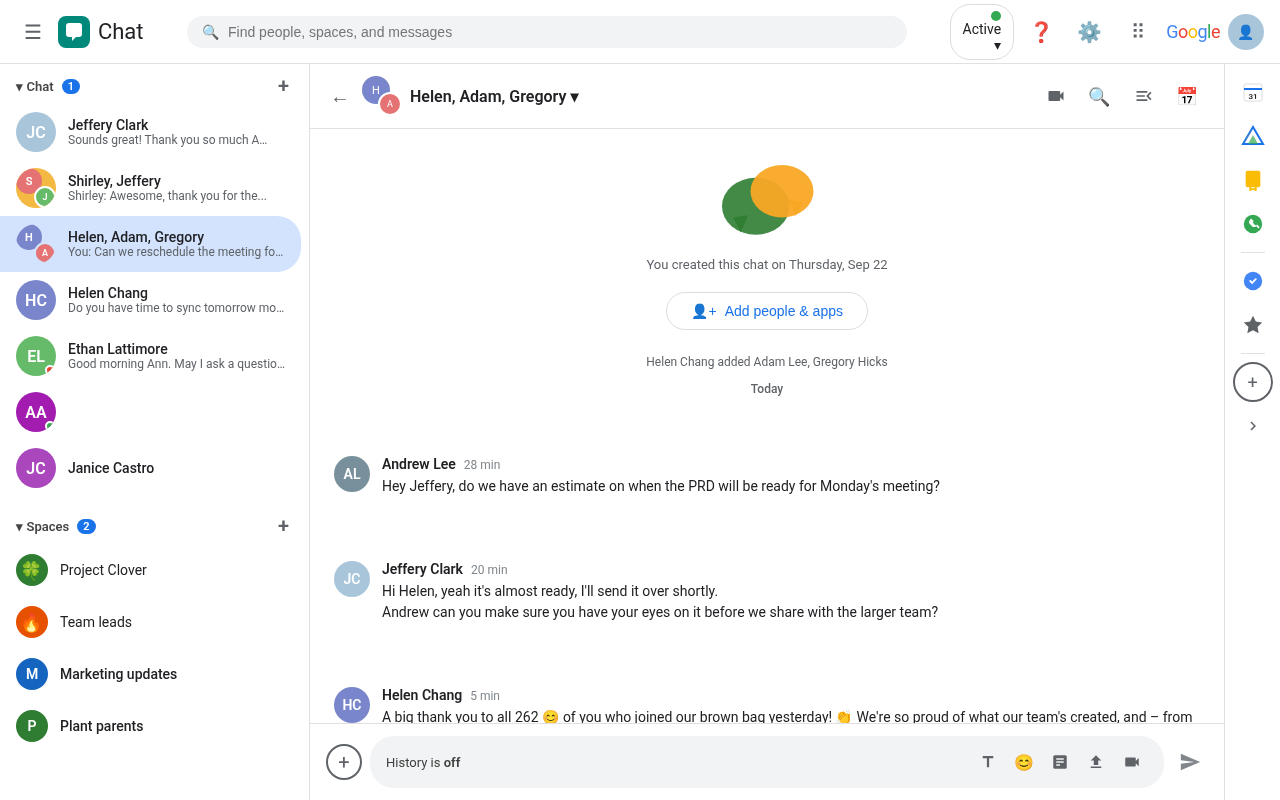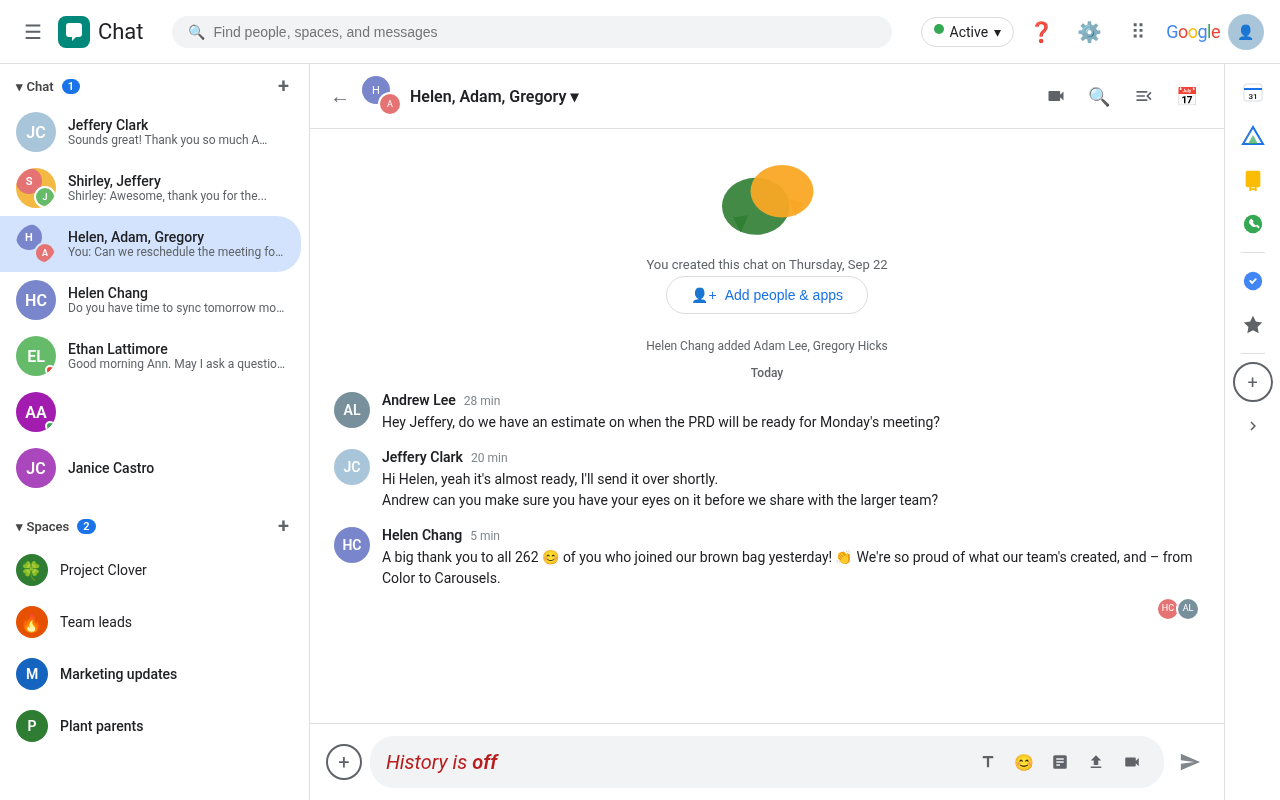--- a/index.html
+++ b/index.html
@@ -219,21 +219,21 @@
       margin-bottom: 24px;
     }
     .chat-logo {
       width: 120px;
       height: 100px;
       margin-bottom: 12px;
     }
     .chat-created-text {
       font-size: 13px;
       color: #5f6368;
-      margin-bottom: 4px;
+      margin-bottom: 20px;
     }
     .add-people-btn {
       display: flex;
       align-items: center;
       gap: 8px;
       padding: 10px 24px;
       border: 1px solid #dadce0;
       border-radius: 24px;
       cursor: pointer;
       font-size: 14px;
@@ -254,20 +254,21 @@
       color: #5f6368;
       margin: 12px 0;
       font-weight: 500;
     }
 
     .message-row {
       display: flex;
       align-items: flex-start;
       margin-bottom: 16px;
       gap: 12px;
+      margin-top: 48px;
     }
     .msg-avatar {
       width: 36px;
       height: 36px;
       border-radius: 50%;
       flex-shrink: 0;
       display: flex;
       align-items: center;
       justify-content: center;
       font-size: 14px;
@@ -320,23 +321,22 @@
     .input-box {
       flex: 1;
       background: #f1f3f4;
       border-radius: 24px;
       padding: 10px 16px;
       display: flex;
       align-items: center;
       justify-content: space-between;
     }
     .input-placeholder {
-      font-size: 20px;
-      color: #b91c1c;
-      font-style: italic;
+      font-size: 13px;
+      color: #404040;
     }
     .input-icons {
       display: flex;
       align-items: center;
       gap: 4px;
     }
     .input-icon-btn {
       width: 32px;
       height: 32px;
       border-radius: 50%;
@@ -446,27 +446,27 @@
       font-size: 14px;
       width: 100%;
     }
     .top-actions {
       display: flex;
       align-items: center;
       gap: 8px;
     }
     .status-btn {
       display: flex;
-      align-items: flex-start;
-      gap: 6px;
+      align-items: flex-end;
       padding: 6px 12px;
       border: 1px solid #dadce0;
       border-radius: 20px;
       cursor: pointer;
       font-size: 14px;
+      flex-direction: column;
     }
     .status-dot-green {
       width: 10px;
       height: 10px;
       border-radius: 50%;
       background: #34a853;
     }
     .top-icon-btn {
       width: 40px;
       height: 40px;

